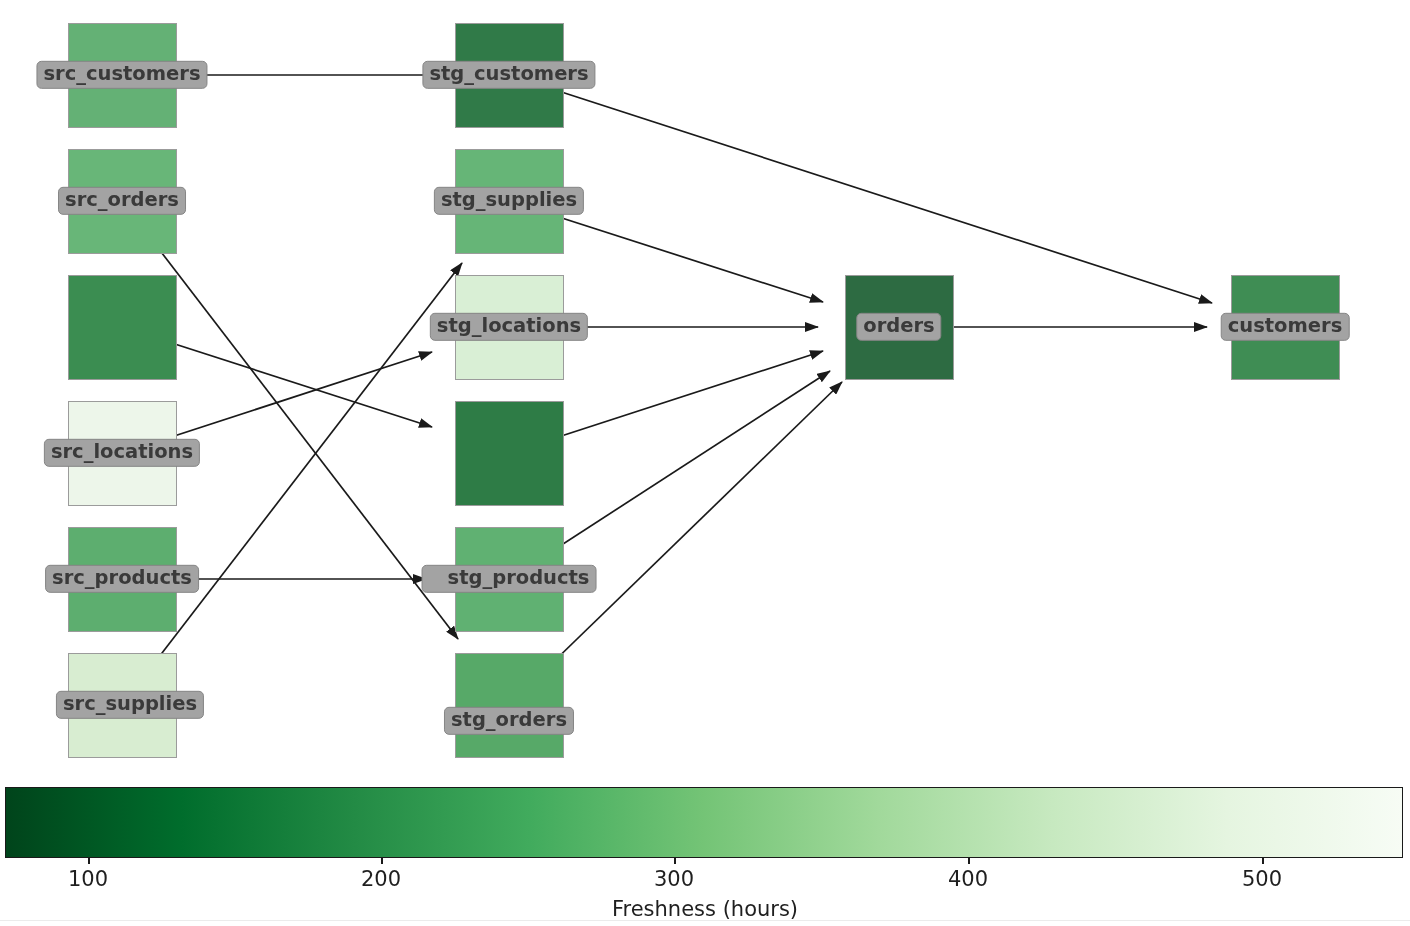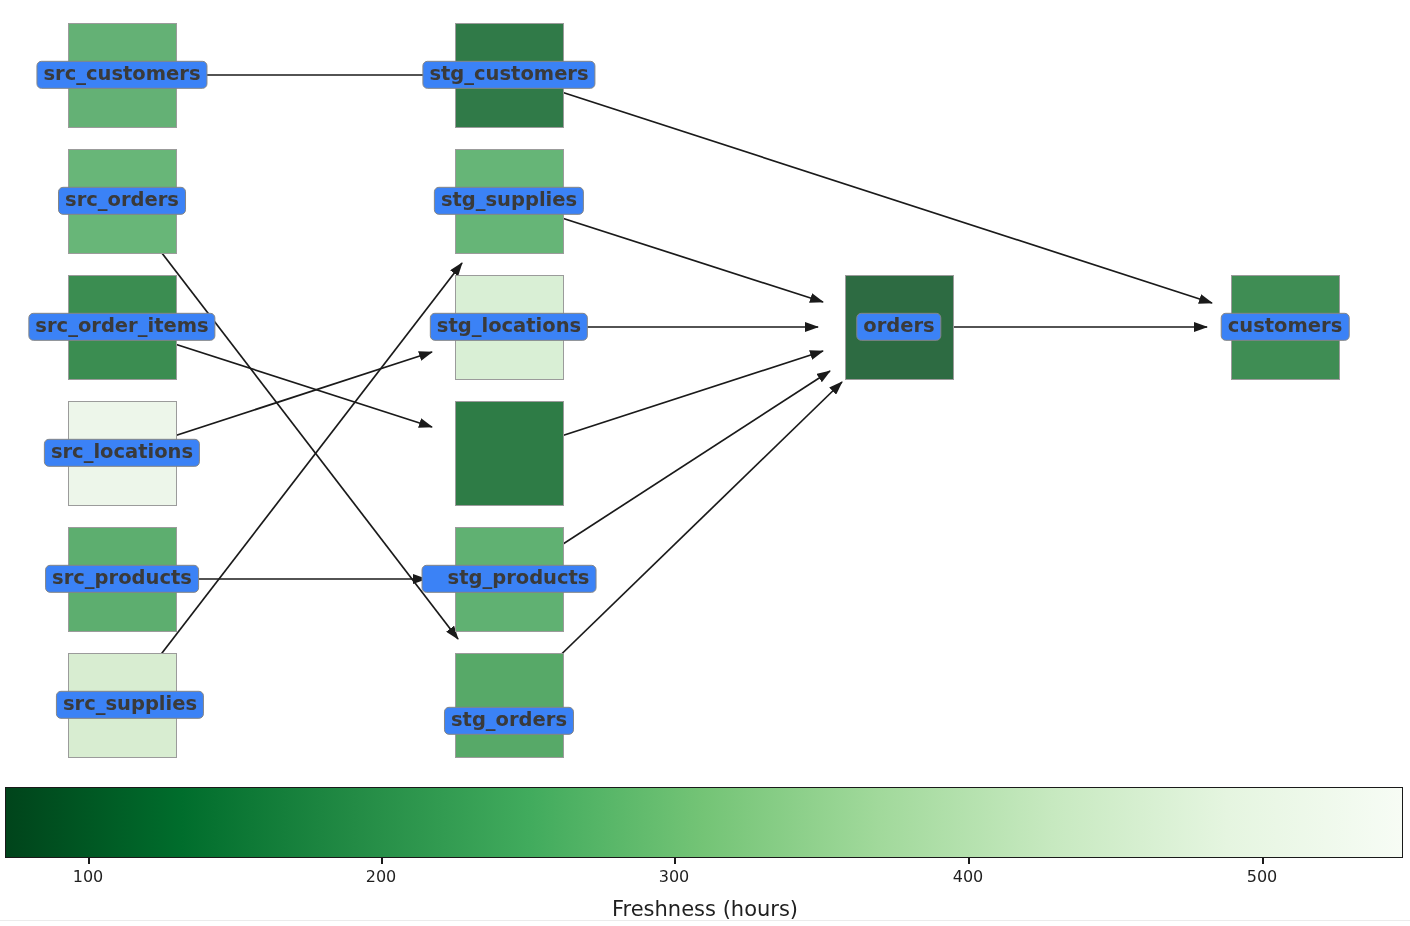--- a/index.html
+++ b/index.html
@@ -24,21 +24,21 @@
   #nodes-layer { z-index: 2; }
   .node-box {
     position: absolute;
     box-sizing: border-box;
     border: 1.4px solid #9b9b9b;
     z-index: 2;
   }
   .node-label {
     position: absolute;
     transform: translate(-50%, -50%);
-    background: #3b82f6;
+    background: #a3a3a3;
     border: 1.6px solid #858585;
     border-radius: 5px;
     padding: 0px 6px 2px 6px;
     font-size: 19.5px;
     font-weight: bold;
     color: #3a3a3a;
     white-space: nowrap;
     z-index: 3;
     line-height: 1.25;
   }
@@ -55,21 +55,21 @@
   }
   .cbar-tick-mark {
     position: absolute;
     width: 1.6px;
     height: 6px;
     background: #1a1a1a;
   }
   .cbar-tick-label {
     position: absolute;
     transform: translateX(-50%);
-    font-size: 16px;
+    font-size: 21px;
     color: #1f1f1f;
     white-space: nowrap;
   }
   #colorbar-label {
     position: absolute;
     transform: translateX(-50%);
     font-size: 21px;
     color: #1f1f1f;
     white-space: nowrap;
   }
@@ -105,21 +105,20 @@
         <line x1="509" y1="579" x2="830" y2="371" stroke="#1a1a1a" stroke-width="1.7" marker-end="url(#arrowhead)"></line>
         <line x1="509" y1="705" x2="842" y2="382" stroke="#1a1a1a" stroke-width="1.7" marker-end="url(#arrowhead)"></line>
         <line x1="899" y1="327" x2="1207" y2="327" stroke="#1a1a1a" stroke-width="1.7" marker-end="url(#arrowhead)"></line>
       </svg></div>
   <div id="nodes-layer">
       <div class="node-box" style="left: 67.5px; top: 22.5px; width: 109px; height: 105px; background: rgb(100, 177, 117);"></div>
       <div class="node-label" style="left: 122px; top: 75px;">src_customers</div>
       <div class="node-box" style="left: 67.5px; top: 148.5px; width: 109px; height: 105px; background: rgb(104, 182, 120);"></div>
       <div class="node-label" style="left: 122px; top: 201px;">src_orders</div>
       <div class="node-box" style="left: 67.5px; top: 274.5px; width: 109px; height: 105px; background: rgb(59, 141, 81);"></div>
-      <div class="node-label" style="left: 122px; top: 327px;">src_order_items</div>
       <div class="node-box" style="left: 67.5px; top: 400.5px; width: 109px; height: 105px; background: rgb(237, 246, 234);"></div>
       <div class="node-label" style="left: 122px; top: 453px;">src_locations</div>
       <div class="node-box" style="left: 67.5px; top: 526.5px; width: 109px; height: 105px; background: rgb(93, 174, 111);"></div>
       <div class="node-label" style="left: 122px; top: 579px;">src_products</div>
       <div class="node-box" style="left: 67.5px; top: 652.5px; width: 109px; height: 105px; background: rgb(216, 237, 209);"></div>
       <div class="node-label" style="left: 130px; top: 705px;">src_supplies</div>
       <div class="node-box" style="left: 454.5px; top: 22.5px; width: 109px; height: 105px; background: rgb(48, 122, 72);"></div>
       <div class="node-label" style="left: 509px; top: 75px;">stg_customers</div>
       <div class="node-box" style="left: 454.5px; top: 148.5px; width: 109px; height: 105px; background: rgb(102, 181, 119);"></div>
       <div class="node-label" style="left: 509px; top: 201px;">stg_supplies</div>

